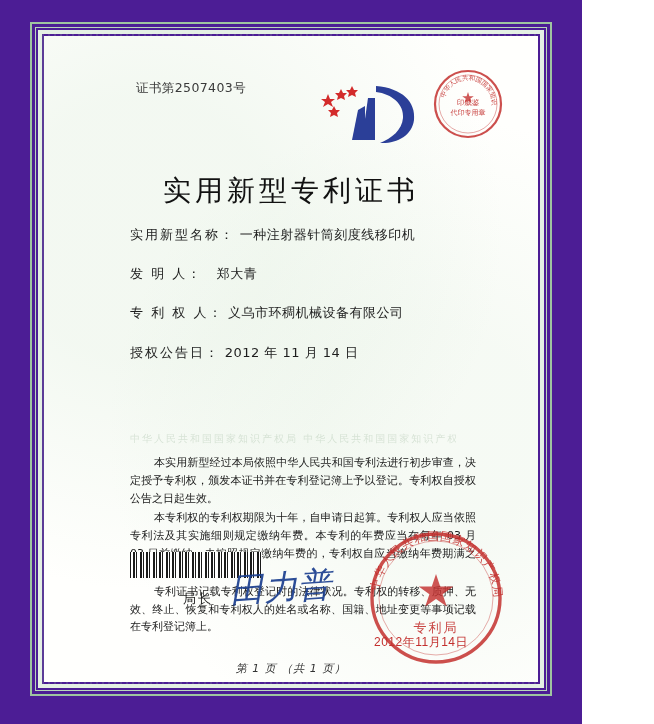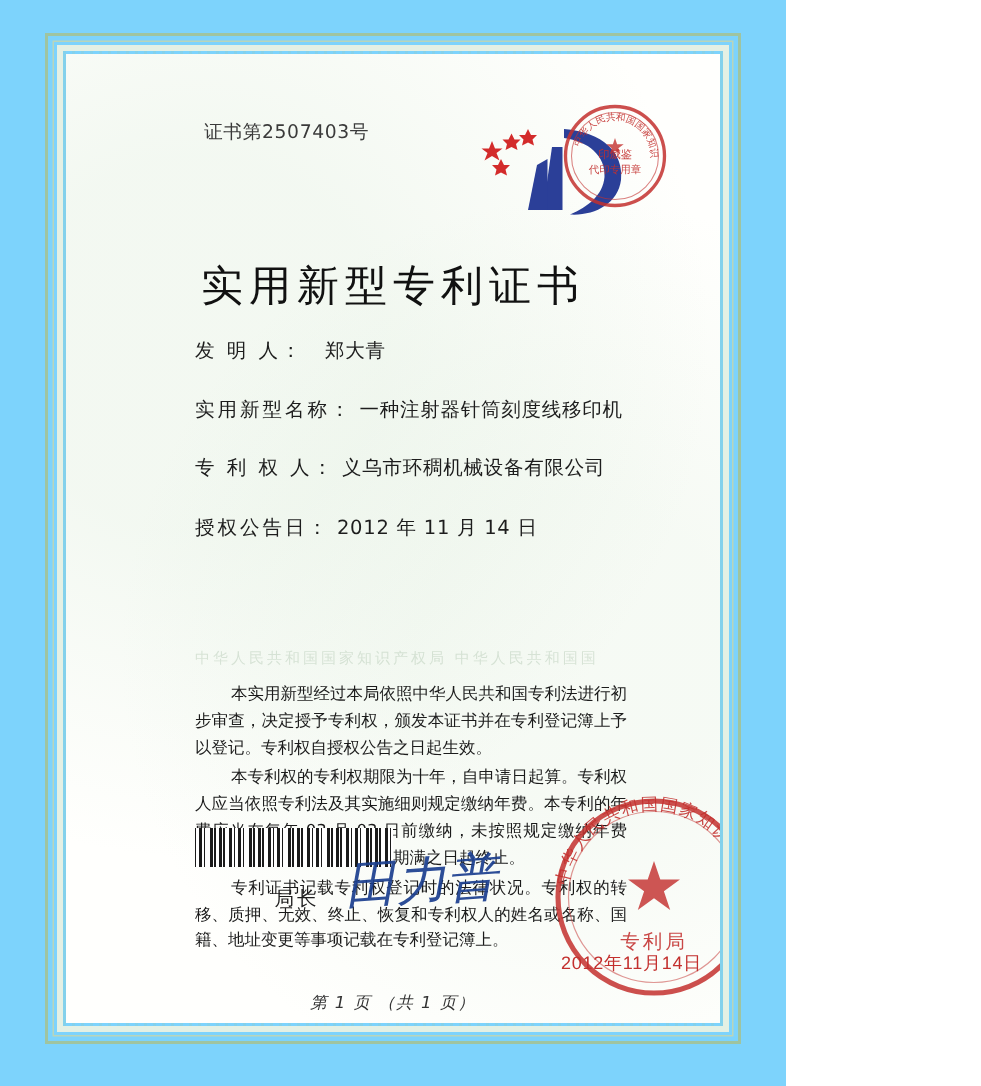--- a/index.html
+++ b/index.html
@@ -8,23 +8,23 @@
     background: #ffffff;
   }
   body {
     width: 654px;
     height: 724px;
     font-family: "DejaVu Sans", "Liberation Sans", sans-serif;
     overflow: hidden;
   }
   .certificate {
     position: relative;
-    width: 524px;
+    width: 582px;
     height: 724px;
-    background: #7dd3fc;
+    background: #4c1d95;
     box-sizing: border-box;
   }
   
   .border-outer {
     position: absolute;
     left: 30px;
     top: 22px;
     right: 30px;
     bottom: 28px;
     border: 2px solid #9fc4a0;
@@ -276,26 +276,26 @@
         <text x="36" y="37" font-size="7.5" fill="#c3302e" text-anchor="middle" opacity="0.9">印威鉴</text>
         <text x="36" y="47" font-size="7" fill="#c3302e" text-anchor="middle" opacity="0.9">代印专用章</text>
         <polygon points="36,24 37.4,28.2 41.8,28.2 38.2,30.8 39.6,35 36,32.4 32.4,35 33.8,30.8 30.2,28.2 34.6,28.2" fill="#c3302e" opacity="0.8"></polygon>
       </svg>
     </div>
 
     <div class="main-title">实用新型专利证书</div>
 
     <div class="fields">
       <div class="field-row">
+        <span class="field-label">实用新型名称：</span>
+        <span class="field-value">一种注射器针筒刻度线移印机</span>
+      </div>
+      <div class="field-row">
         <span class="field-label">发 明 人：</span>
         <span class="field-value">郑大青</span>
-      </div>
-      <div class="field-row">
-        <span class="field-label">实用新型名称：</span>
-        <span class="field-value">一种注射器针筒刻度线移印机</span>
       </div>
       <div class="field-row">
         <span class="field-label">专 利 权 人：</span>
         <span class="field-value">义乌市环稠机械设备有限公司</span>
       </div>
       <div class="field-row">
         <span class="field-label">授权公告日：</span>
         <span class="field-value">2012 年 11 月 14 日</span>
       </div>
     </div>

